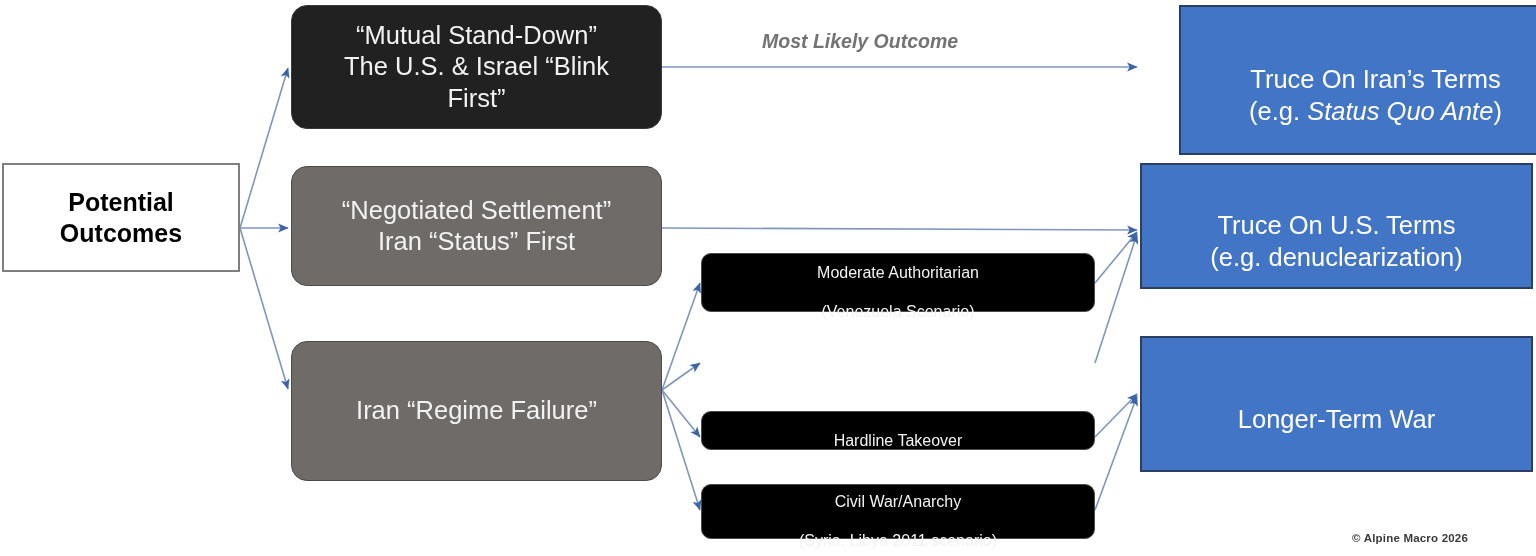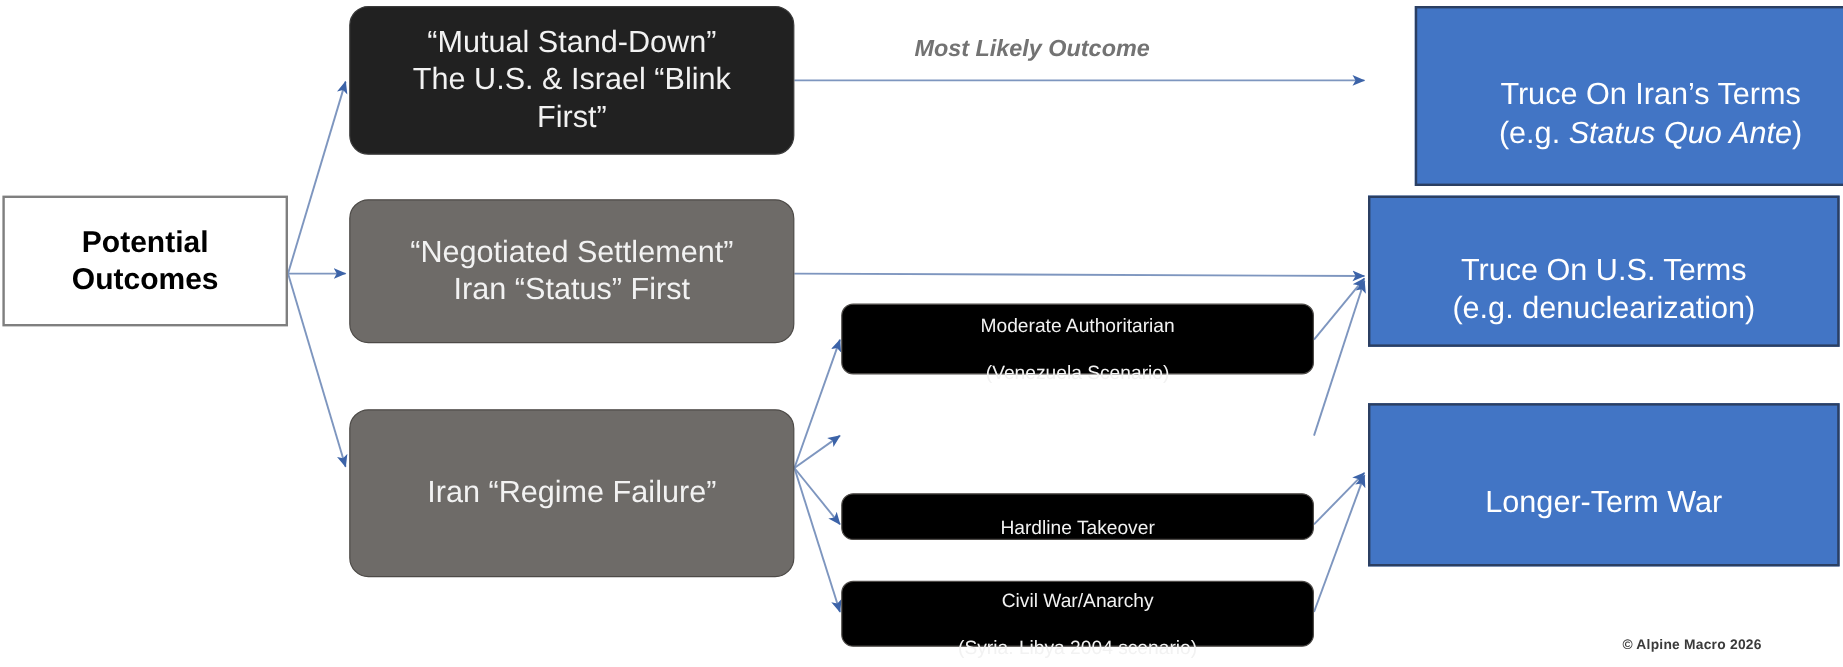--- a/index.html
+++ b/index.html
@@ -173,21 +173,21 @@
 
   <div class="node sub-box" style="left:701px; top:411px; width:394px; height:39px;">
     <span class="txt">
       <span>Hardline Takeover</span>
     </span>
   </div>
 
   <div class="node sub-box" style="left:701px; top:484px; width:394px; height:55px;">
     <span class="txt">
       <span>Civil War/Anarchy</span><br>
-      <span>(Syria. Libya 2004 scenario)</span>
+      <span>(Syria. Libya 2011 scenario)</span>
     </span>
   </div>
 
   <div class="node blue-box" style="left:1179px; top:5px; width:393px; height:150px;justify-content:flex-end;">
     <span class="txt">
       <span>Truce On Iran’s Terms</span><br><span>(e.g. </span><em>Status Quo Ante</em><span>)</span>
     </span>
   </div>
 
   <div class="node blue-box" style="left:1140px; top:163px; width:393px; height:126px;">

